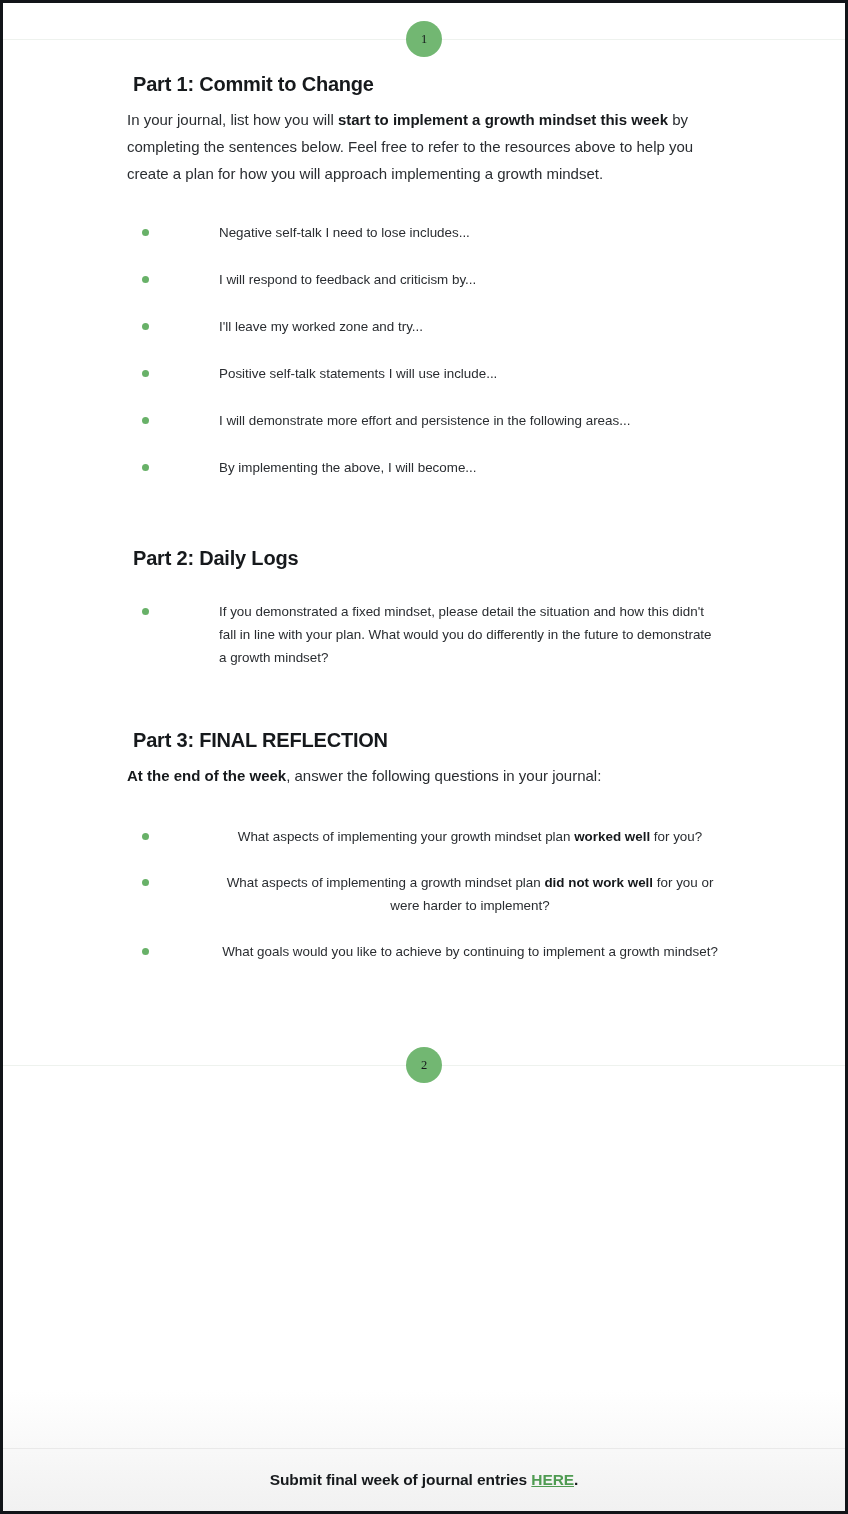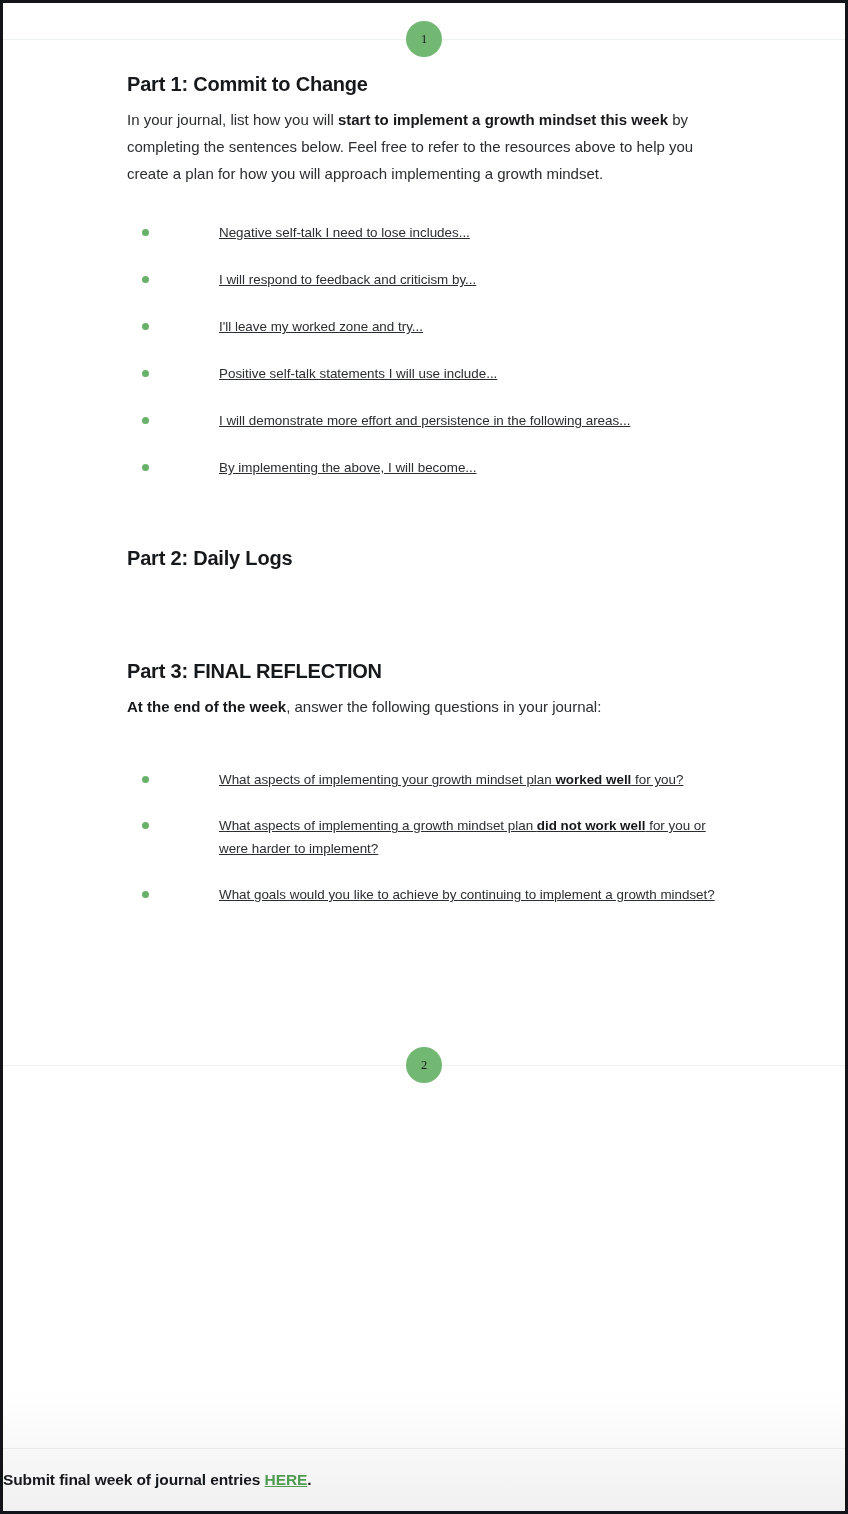--- a/index.html
+++ b/index.html
@@ -62,21 +62,21 @@
 
   
   .section {
     padding: 0 124px 0 124px;
   }
   .sec-1 { padding-top: 70px; }
   .sec-2 { padding-top: 68px; }
   .sec-3 { padding-top: 60px; }
 
   h2.part-title {
-    margin: 0 0 10px 0;
+    margin: 0 0 10px 6px;
     font-size: 20px;
     font-weight: bold;
     color: #16191c;
     letter-spacing: -0.2px;
   }
   p.intro {
     margin: 0;
     font-size: 15px;
     line-height: 27px;
     color: #2a2d31;
@@ -84,31 +84,30 @@
   }
   p.intro b { font-weight: bold; color: #16191c; }
 
   ul.bullets {
     list-style: none;
     margin: 0;
     padding: 0;
   }
   ul.b1 { margin-top: 34px; }
   ul.b2 { margin-top: 30px; }
-  ul.b3 { margin-top: 48px; }
+  ul.b3 { margin-top: 36px; text-align: center; }
 
   ul.bullets > li {
     position: relative;
     padding-left: 77px;
     margin-left: 15px;
     font-size: 13.4px;
     line-height: 23px;
     color: #2a2d31;
     max-width: 520px;
-    text-decoration: underline;
   }
   ul.b1 > li { margin-bottom: 24px; }
   ul.b2 > li { margin-bottom: 25px; }
   ul.b3 > li { margin-bottom: 23px; }
   ul.bullets > li:last-child { margin-bottom: 0; }
 
   ul.bullets > li::before {
     content: "";
     position: absolute;
     left: 0;
@@ -122,20 +121,21 @@
 
   
   .footer {
     position: absolute;
     left: 0;
     right: 0;
     bottom: 0;
     height: 62px;
     display: flex;
     align-items: center;
+    justify-content: center;
     border-top: 1px solid #e9e9e9;
     background: transparent;
   }
   .footer-text {
     font-size: 15.5px;
     font-weight: bold;
     color: #16191c;
     letter-spacing: -0.1px;
   }
   .footer-text a {
@@ -171,20 +171,21 @@
 
     <div class="divider" style="top:586px;">
       <div class="divider-line"></div>
       <div class="badge">2</div>
     </div>
 
     <div class="section sec-2">
       <h2 class="part-title">Part 2: Daily Logs</h2>
 
       <ul class="bullets b2">
+        <li><span>If you demonstrated a fixed mindset, please detail the situation and how this didn't fall in line with your plan. What would you do differently in the future to demonstrate a growth mindset?</span></li>
       </ul>
     </div>
 
     <div class="divider" style="top:992px;">
       
       
     </div>
 
     <div class="section sec-3">
       <h2 class="part-title">Part 3: FINAL REFLECTION</h2>

